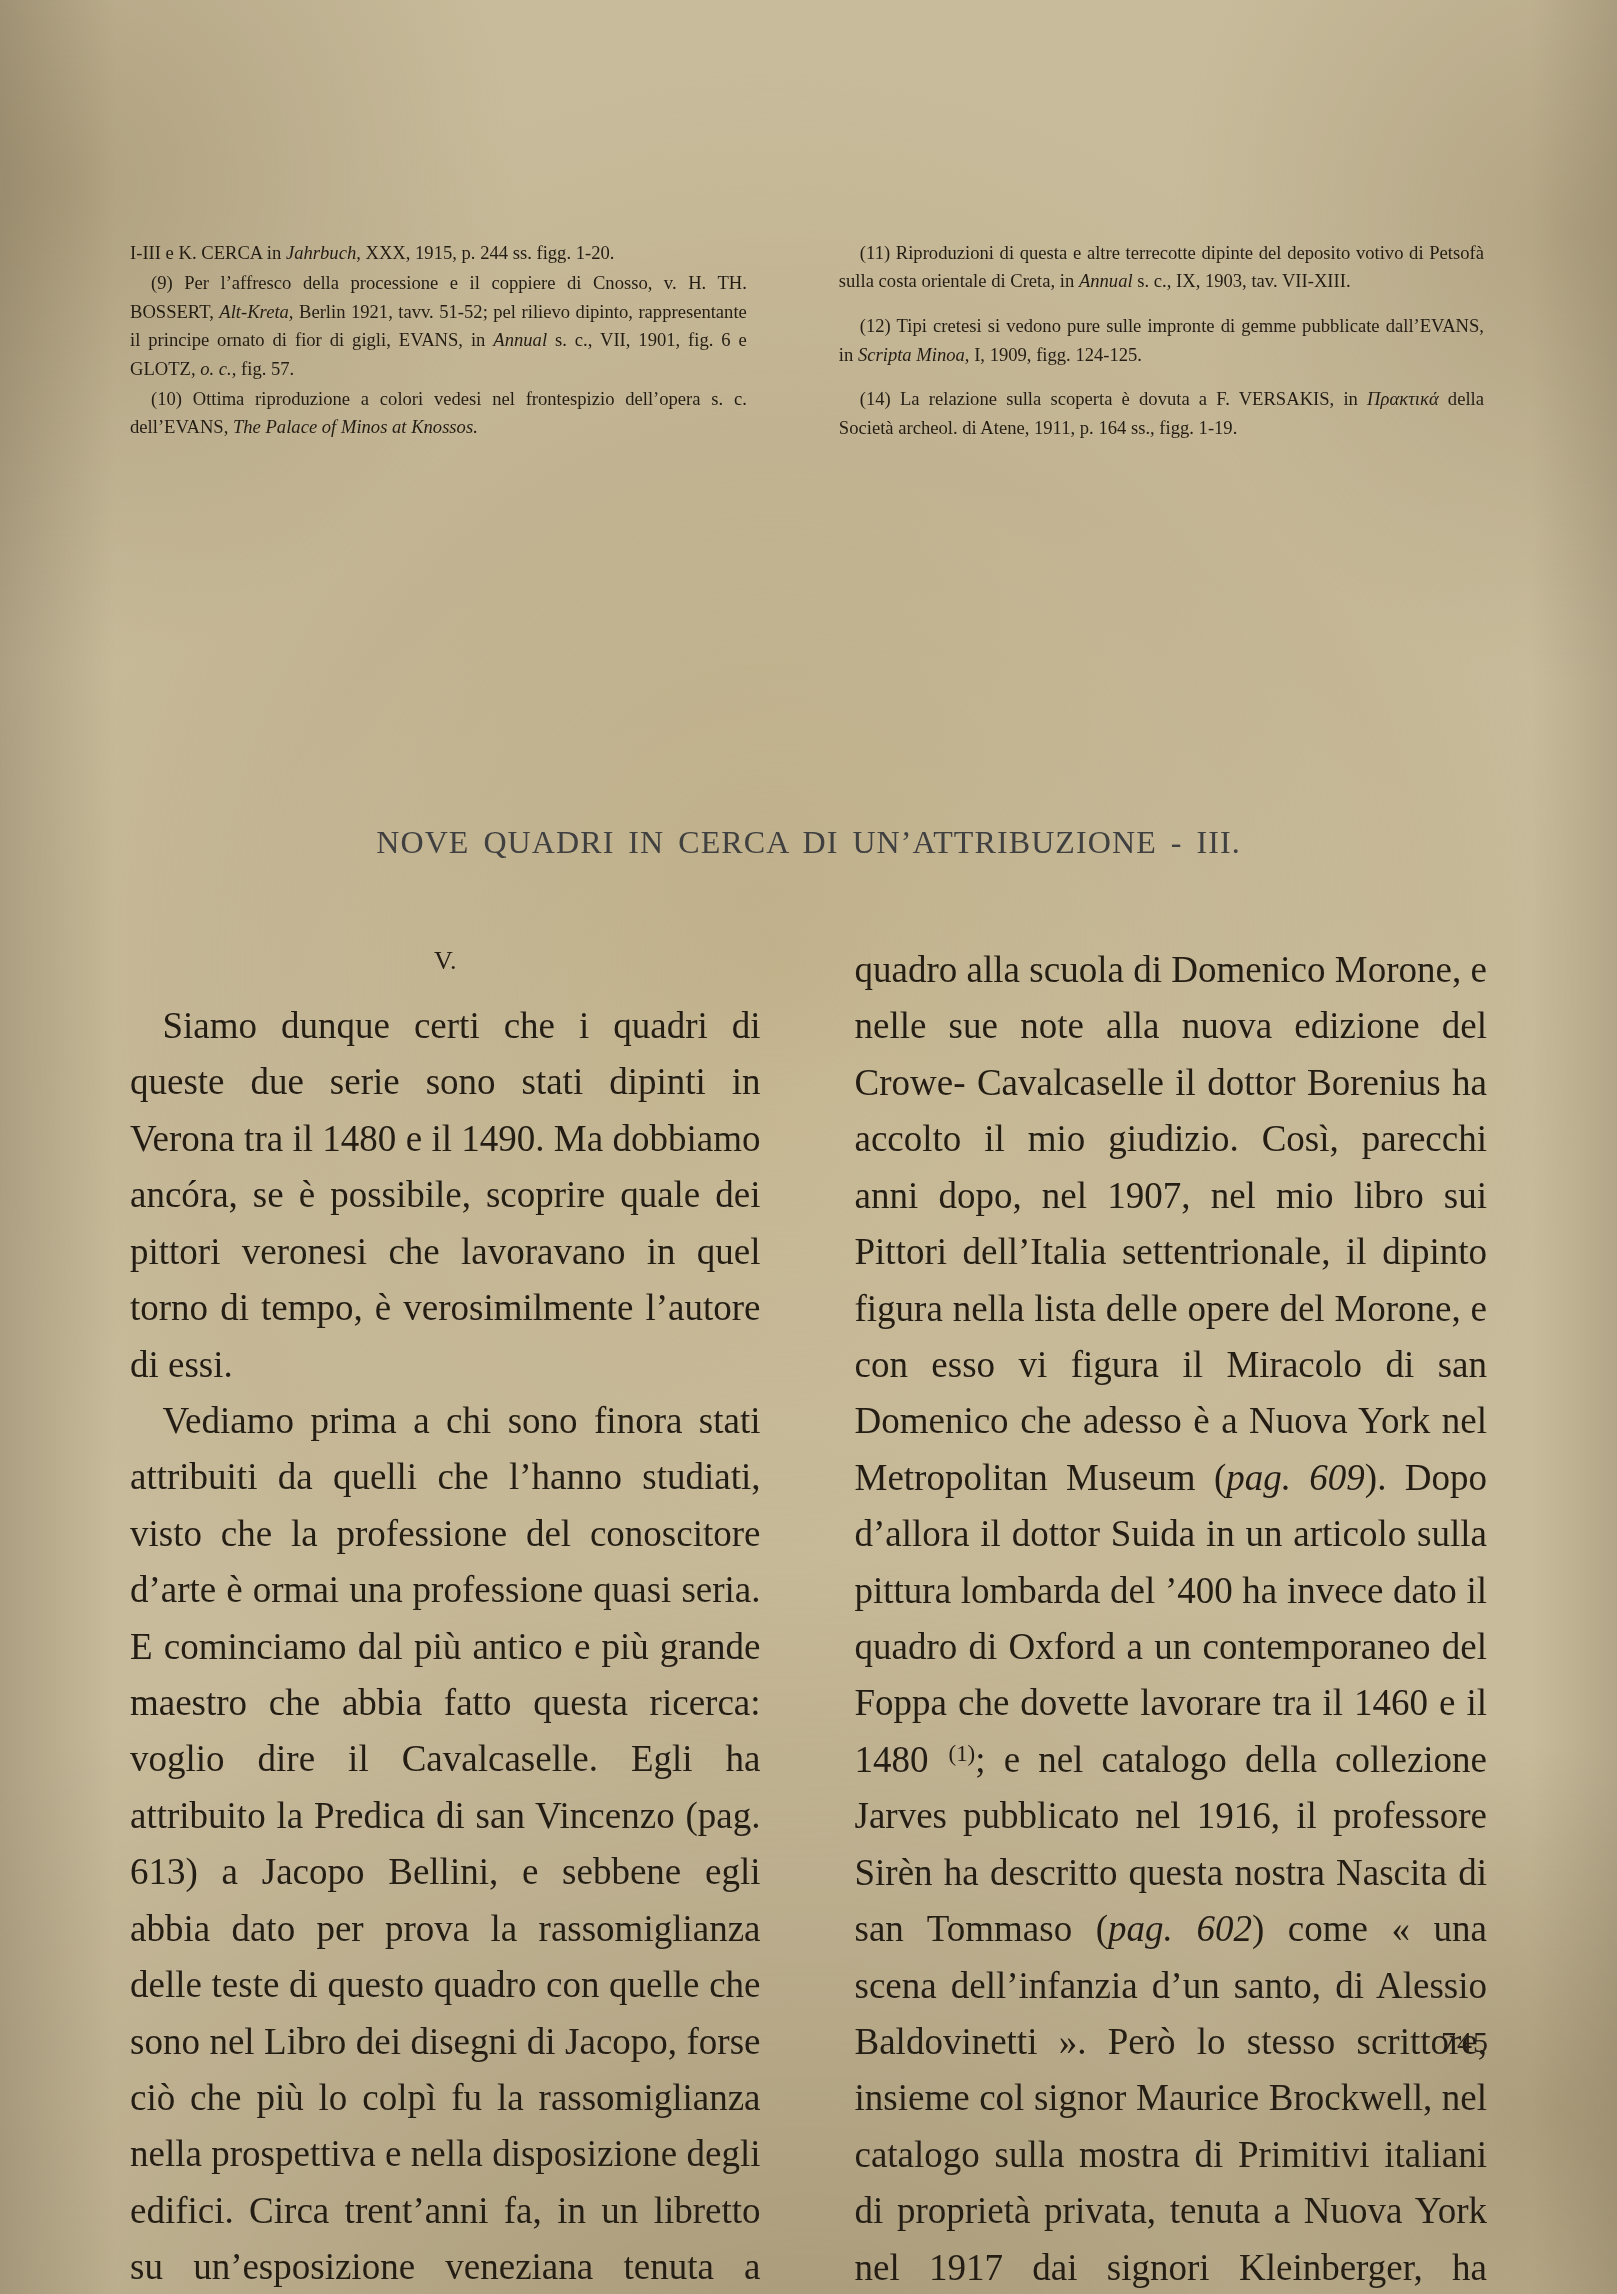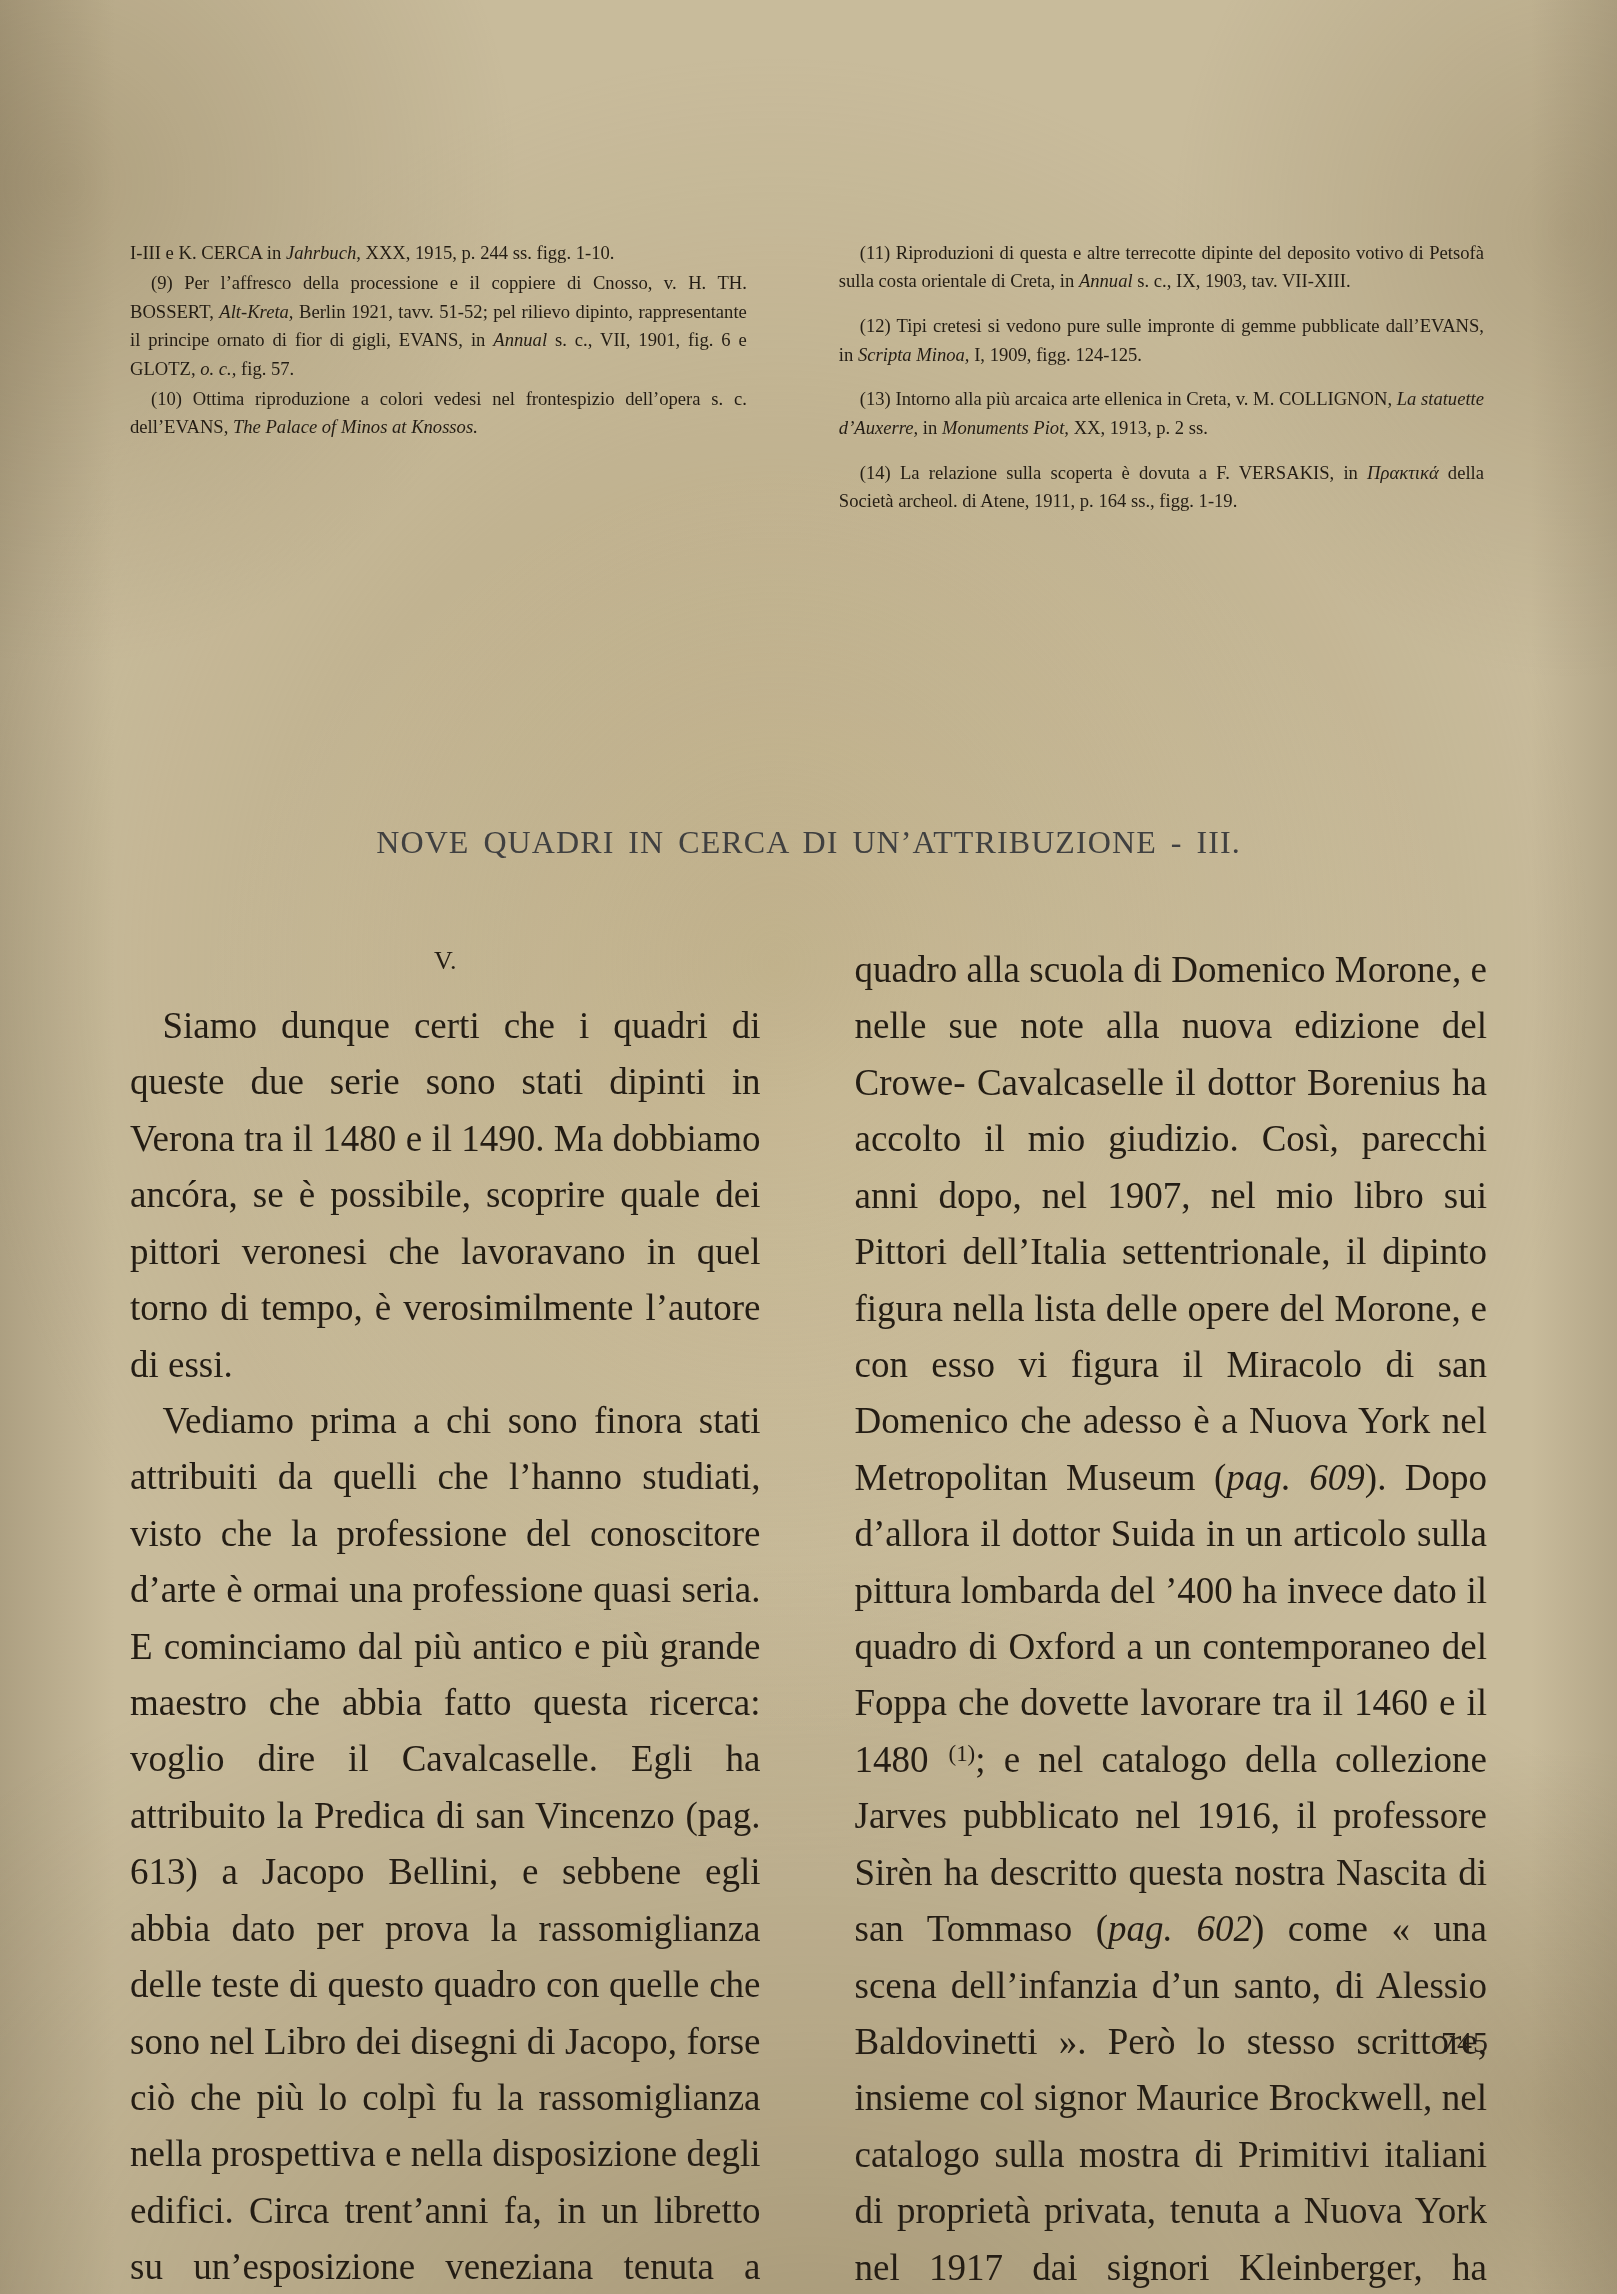--- a/index.html
+++ b/index.html
@@ -170,36 +170,35 @@
 <body>
 
 <div class="paper-light"></div>
 
 <div class="page">
 
   <div class="footnotes">
 
     <div class="fn-col left">
 
-      <p class="fn-p"><span>I-III e K. CERCA in </span><i>Jahrbuch,</i><span> XXX, 1915, p. 244 ss. figg. 1-10.</span></p>
+      <p class="fn-p"><span>I-III e K. CERCA in </span><i>Jahrbuch,</i><span> XXX, 1915, p. 244 ss. figg. 1-20.</span></p>
 
 
       <p class="fn-p fn-ind"><span>(9) Per l’affresco della processione e il coppiere di Cnosso, v. H. TH. BOSSERT, </span><i>Alt-Kreta,</i><span> Berlin 1921, tavv. 51-52; pel rilievo dipinto, rappresentante il principe ornato di fior di gigli, EVANS, in </span><i>Annual</i><span> s. c., VII, 1901, fig. 6 e GLOTZ, </span><i>o. c.,</i><span> fig. 57.</span></p>
 
       <p class="fn-p fn-ind"><span>(10) Ottima riproduzione a colori vedesi nel frontespizio dell’opera s. c. dell’EVANS, </span><i>The Palace of Minos at Knossos.</i></p>
 
     </div>
 
     <div class="fn-col right">
 
       <p class="fn-p fn-ind"><span>(11) Riproduzioni di questa e altre terrecotte dipinte del deposito votivo di Petsofà sulla costa orientale di Creta, in </span><i>Annual</i><span> s. c., IX, 1903, tav. VII-XIII.</span></p>
 
       <p class="fn-p fn-ind"><span>(12) Tipi cretesi si vedono pure sulle impronte di gemme pubblicate dall’EVANS, in </span><i>Scripta Minoa,</i><span> I, 1909, figg. 124-125.</span></p>
 
-      <p class="fn-p fn-ind"><span>(13) Intorno alla più arcaica arte ellenica in Creta, v. M. COLLIGNON, </span><i>La statuette d’Auxerre,</i><span> in </span><i>Monuments Piot,</i><span> XX, 1913, p. 2 ss.</span></p>
 
       <p class="fn-p fn-ind"><span>(14) La relazione sulla scoperta è dovuta a F. VERSAKIS, in </span><i>Πρακτικά</i><span> della Società archeol. di Atene, 1911, p. 164 ss., figg. 1-19.</span></p>
 
     </div>
   </div>
 
   <div class="article-title">NOVE QUADRI IN CERCA DI UN’ATTRIBUZIONE - III.</div>
 
   <div class="section-mark">V.</div>
 

